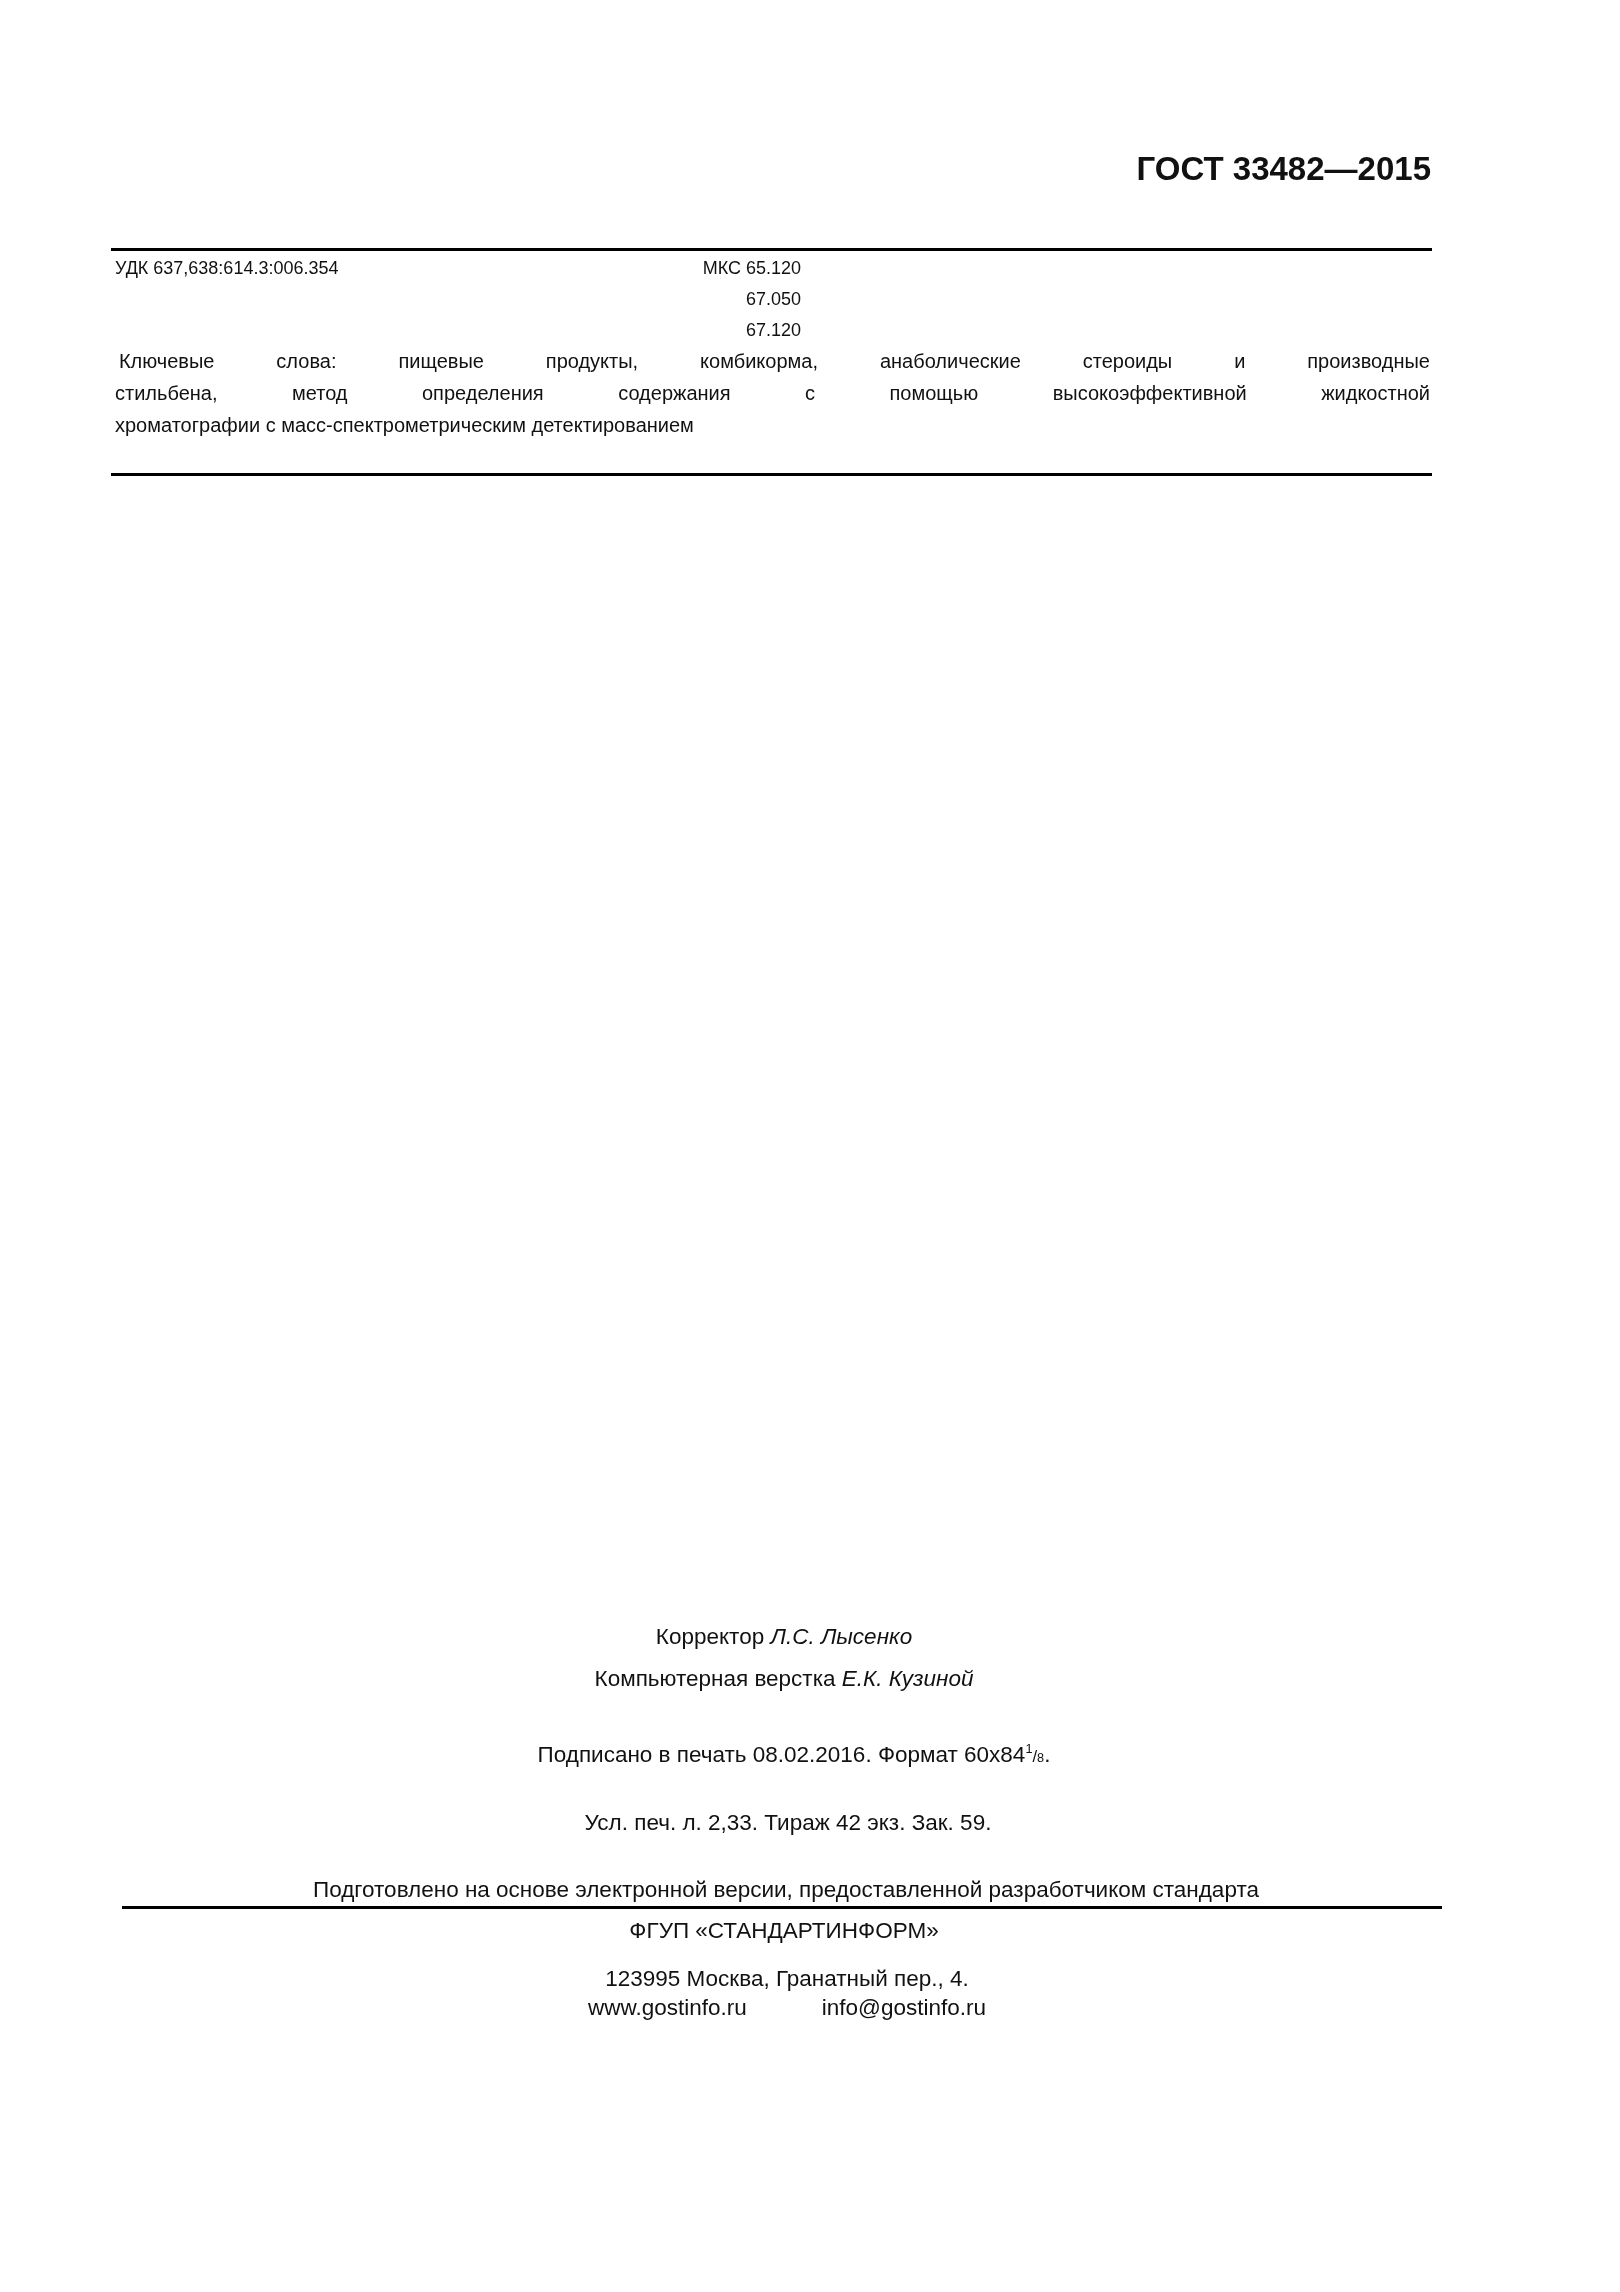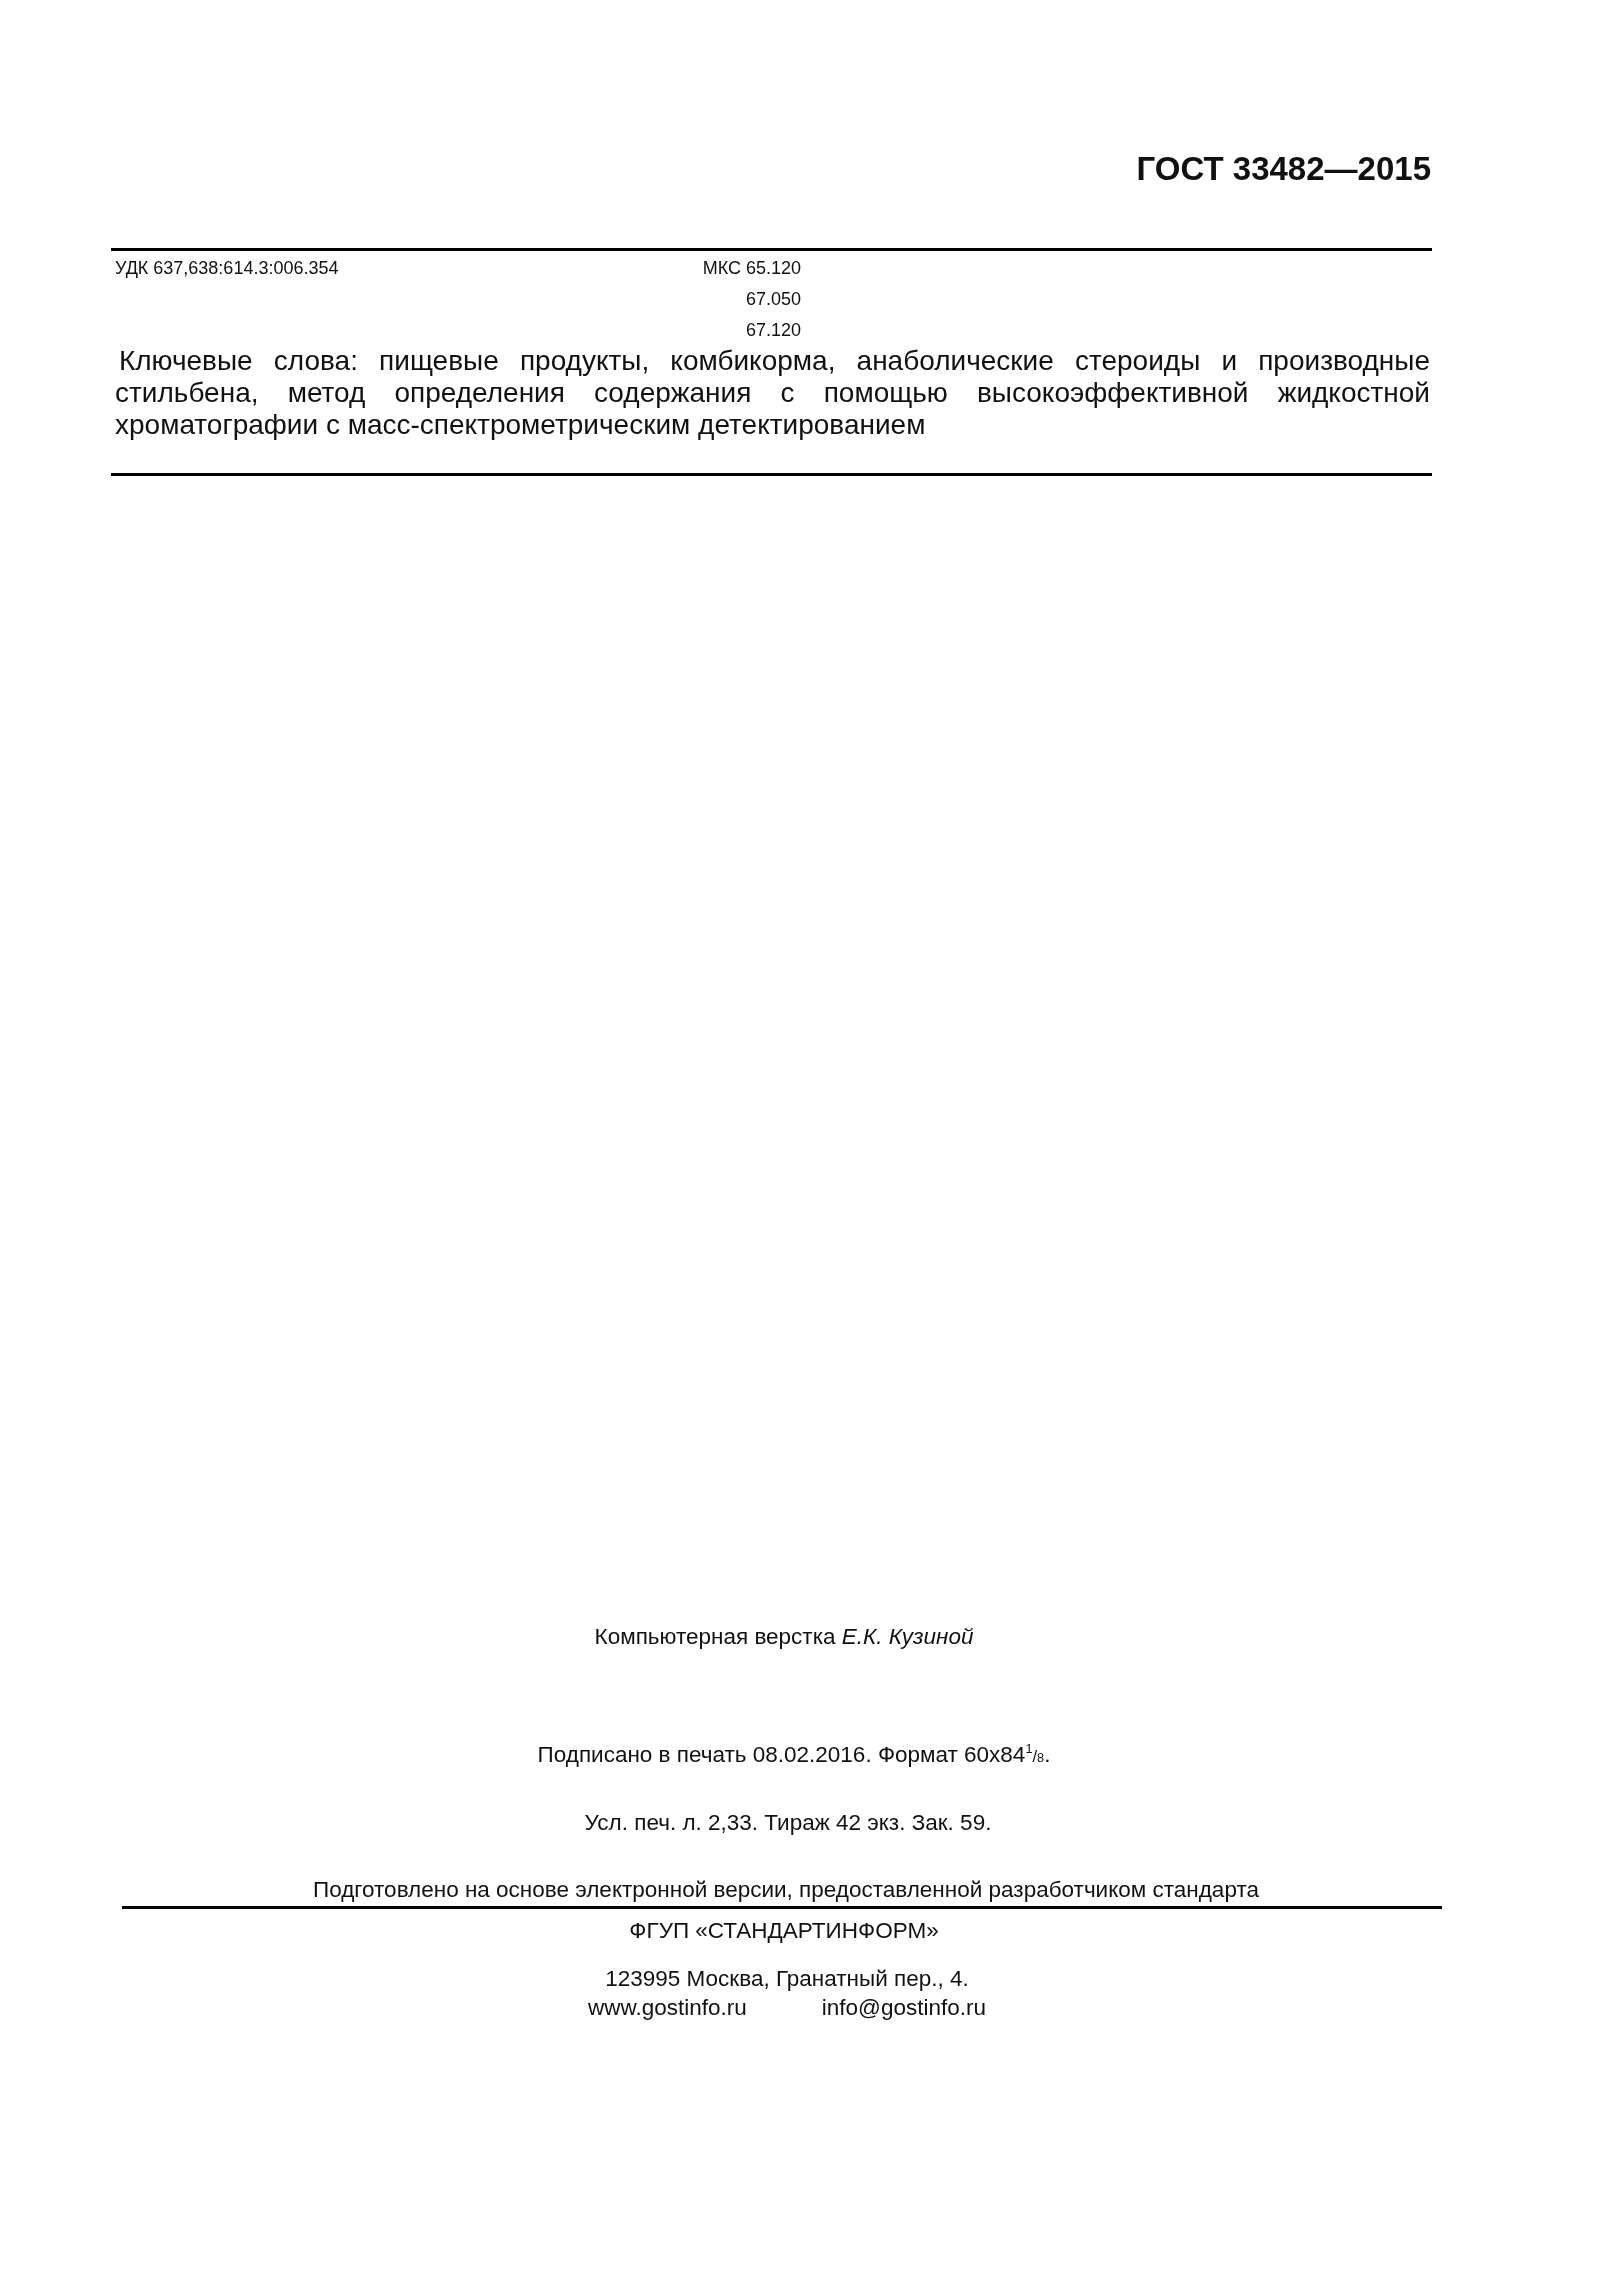--- a/index.html
+++ b/index.html
@@ -27,21 +27,21 @@
       height: 2.9px;
       background: #000000;
     }
     .t24 { font-size: 18px; line-height: 31px; }
     .udk { left: 115px; top: 253px; }
     .mks-block { left: 644px; top: 253px; width: 157px; }
     .mks-line { text-align: right; height: 31px; }
     .kw {
       left: 115px; top: 345px; width: 1315px;
       text-align: justify;
-      font-size: 28px;
+      font-size: 20px;
       line-height: 32px;
     }
     .kw-line { display: block; text-align: justify; text-align-last: justify; height: 32px; }
     .kw-line.last { text-align-last: left; }
     .credits { left: 0; width: 1568px; text-align: center; font-size: 22.5px; line-height: 29px; }
     .credit-line { height: 42px; }
     .name { font-style: italic; }
     .center-line { text-align: center; font-size: 22.5px; line-height: 27.4px; }
     sup.frac, sub.frac { font-size: 12.7px; }
     sup.frac { vertical-align: 8.8px; }
@@ -66,20 +66,24 @@
 <div class="abs kw">
   <span class="kw-line" style="padding-left:3.9px;">Ключевые слова:  пищевые продукты, комбикорма, анаболические стероиды и производные</span>
   <span class="kw-line">стильбена, метод определения   содержания с помощью высокоэффективной жидкостной</span>
   <span class="kw-line last">хроматографии с масс-спектрометрическим детектированием</span>
 </div>
 
 <div class="abs rule" style="left:111px; top:473px; width:1321px;"></div>
 
 <div class="abs credits" style="top:1622px;">
   <div class="credit-line">
+    <span>Корректор</span>
+    <span class="name">Л.С. Лысенко</span>
+  </div>
+  <div class="credit-line">
     <span>Компьютерная верстка</span>
     <span class="name">Е.К. Кузиной</span>
   </div>
 </div>
 
 <div class="abs center-line" style="left:0; width:1588px; top:1736px;">
   <span>Подписано в печать 08.02.2016. Формат 60x84</span><sup class="frac">1</sup><span style="font-size:16.7px;">/</span><sub class="frac">8</sub><span>.</span>
 </div>
 <div class="abs center-line" style="left:0; width:1576px; top:1809px;">Усл. печ. л. 2,33.  Тираж 42 экз. Зак. 59.</div>
 

